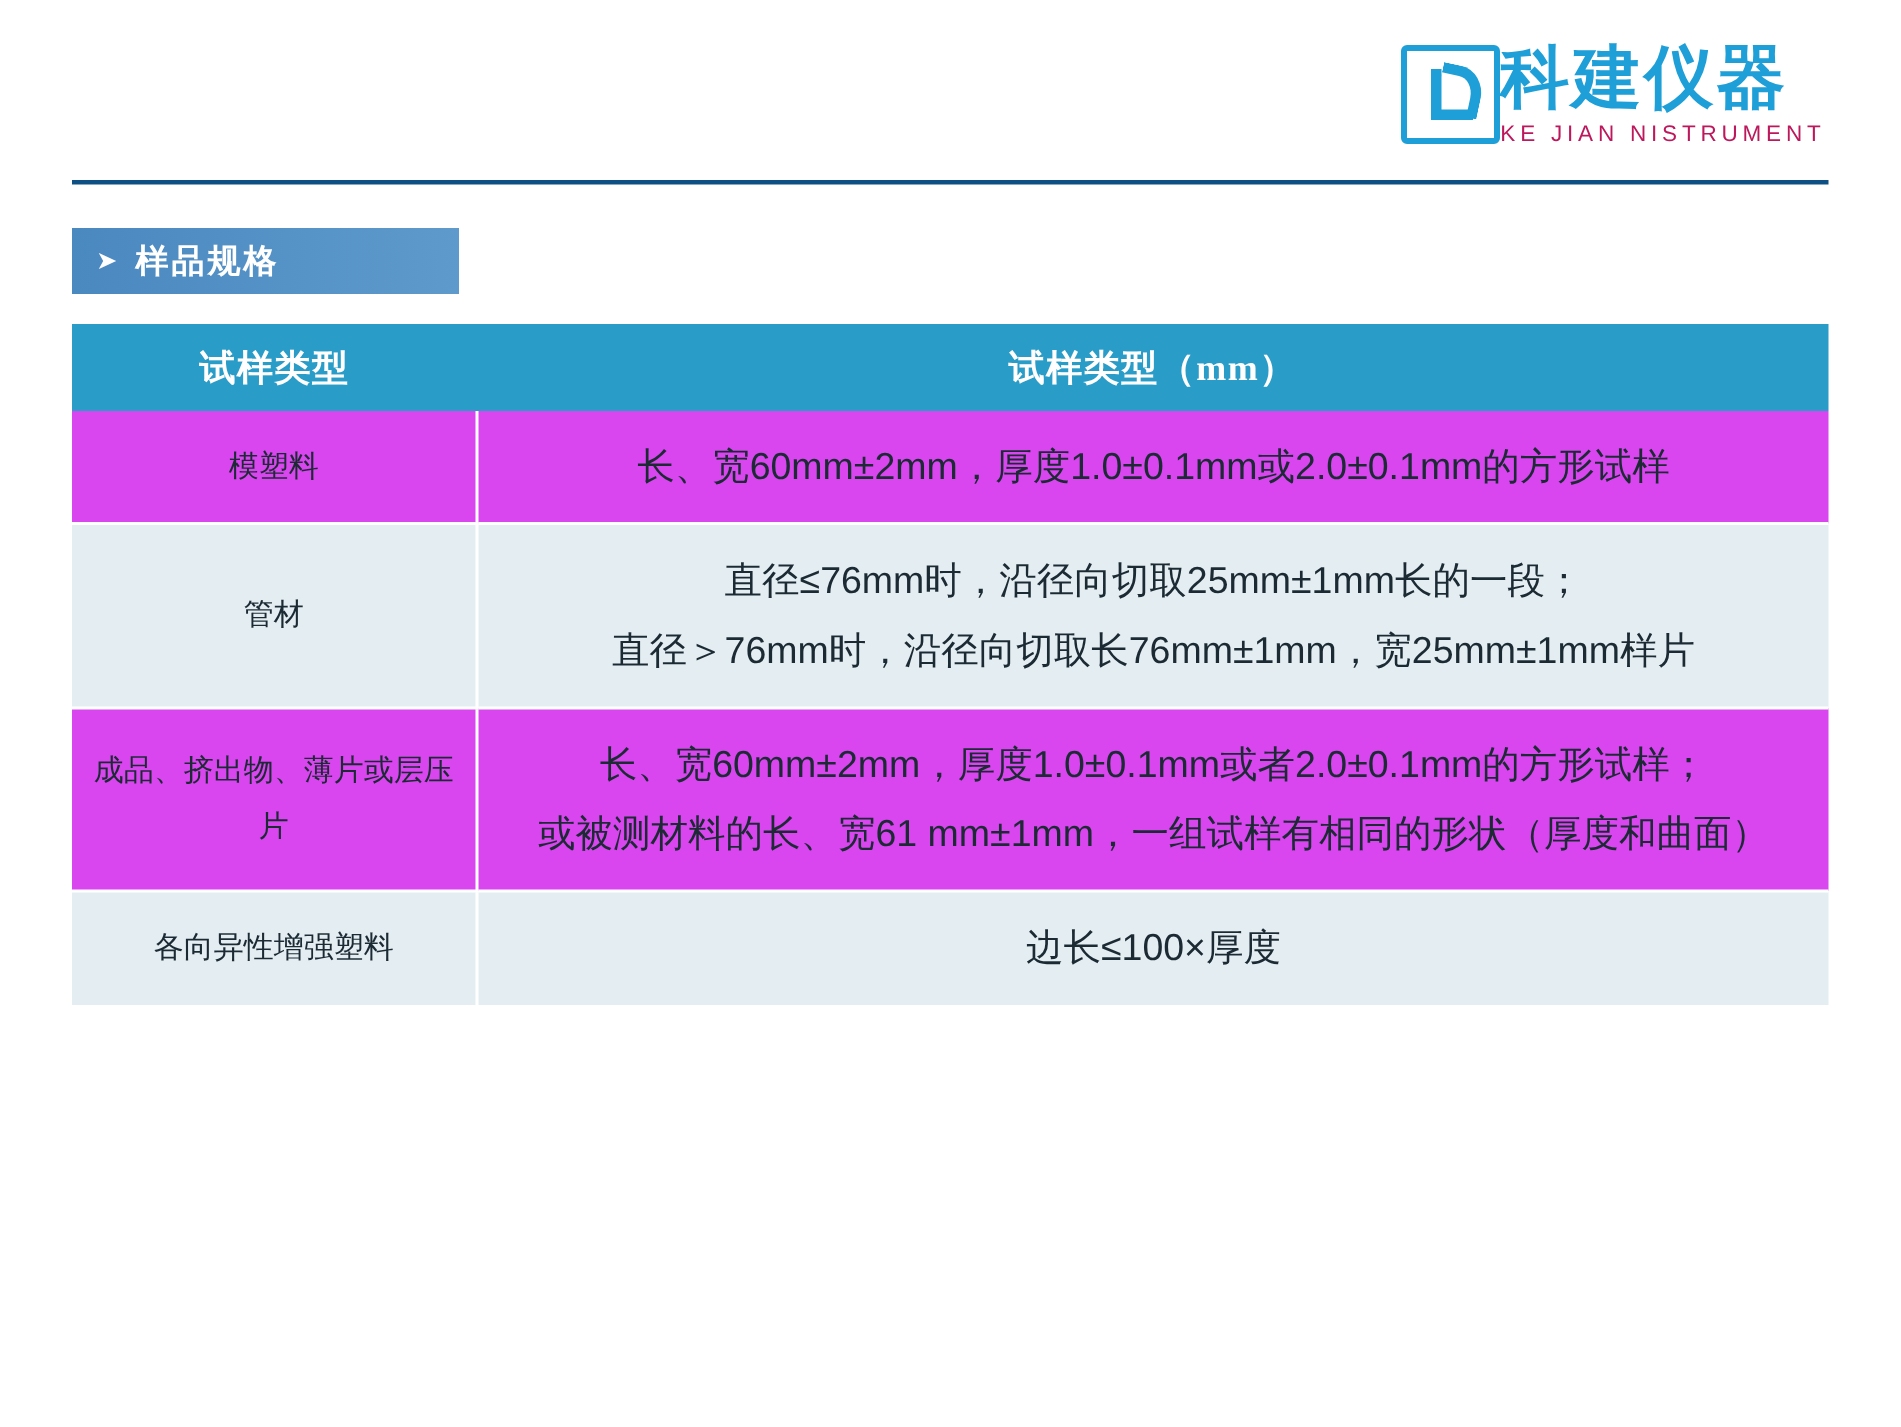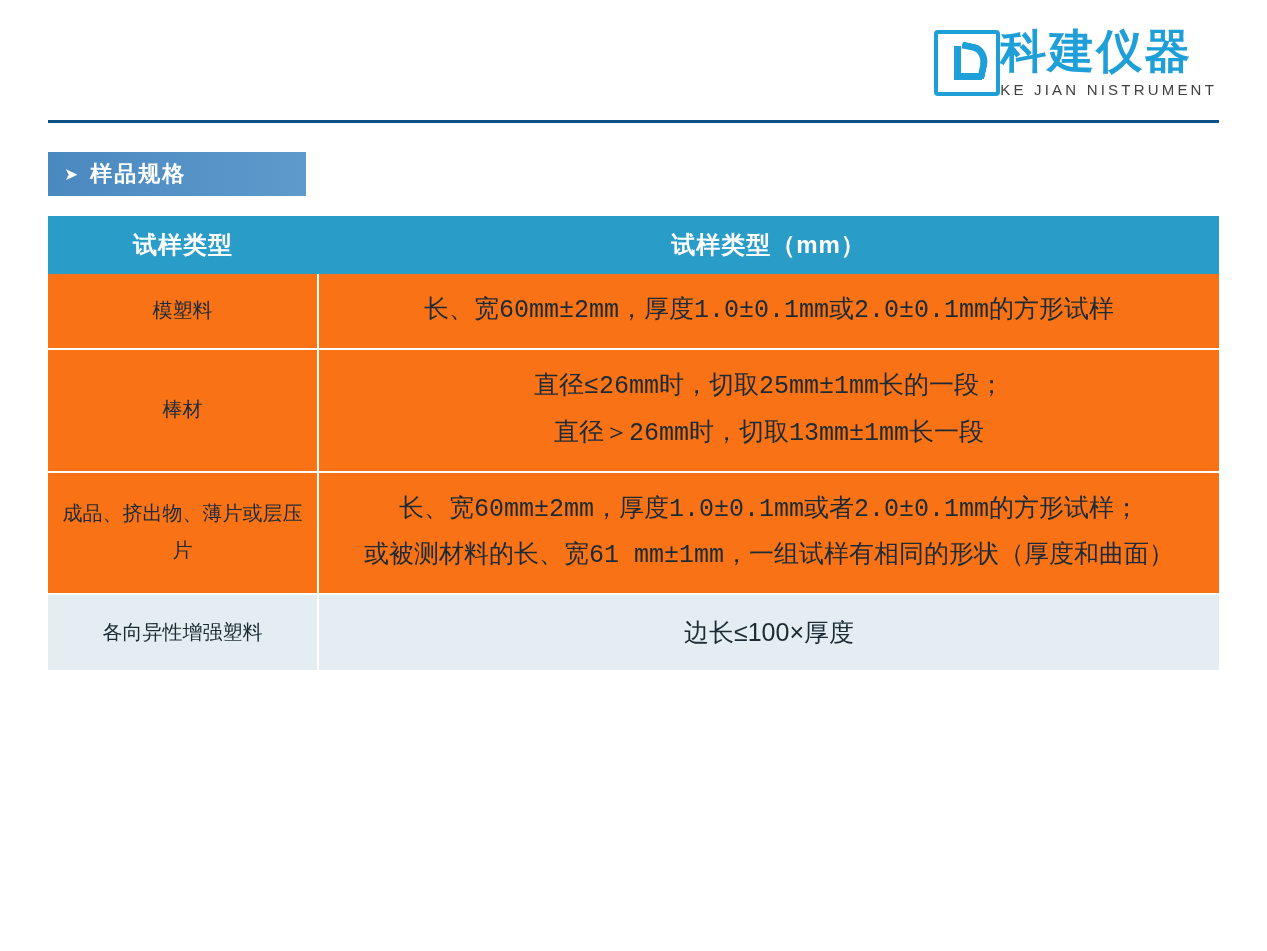--- a/index.html
+++ b/index.html
@@ -73,21 +73,21 @@
   }
   .logo-cn {
     font-size: 46px;
     font-weight: bold;
     color: #1f9fd8;
     letter-spacing: 2px;
     font-family: "DejaVu Sans", "Liberation Sans", sans-serif;
   }
   .logo-en {
     font-size: 15px;
-    color: #404040;
+    color: #be185d;
     letter-spacing: 3.2px;
     margin-top: 8px;
     align-self: flex-end;
   }
   .header-rule {
     position: absolute;
     left: 48px;
     right: 48px;
     top: 120px;
     height: 3px;
@@ -133,38 +133,39 @@
     border: 0;
     padding: 0;
   }
   .spec-table thead th {
     background: #2a9cc8;
     color: #ffffff;
     font-size: 24px;
     font-weight: bold;
     height: 58px;
     letter-spacing: 1px;
+    font-family: Liberation Serif, serif;
   }
   .col-type { width: 270px; }
   .col-dim  { width: 901px; }
 
   .spec-table tbody tr td {
     font-size: 25px;
     color: #1b2a33;
     text-align: center;
     vertical-align: middle;
     line-height: 1.85;
     padding: 14px 10px;
     box-sizing: border-box;
   }
   .spec-table tbody tr td.cell-type {
     font-size: 20px;
     border-right: 2px solid #ffffff;
   }
-  .row-a td { background: #f97316; font-family: Liberation Mono, monospace; }
+  .row-a td { background: #d946ef; }
   .row-b td { background: #e4eef2; }
   .spec-table tbody tr td { border-bottom: 2px solid #ffffff; }
   .spec-table tbody tr:last-child td { border-bottom: 0; margin-left: 25px; }
 
   .line { display: block; }
 </style>
 </head>
 <body>
 
 <div class="header">
@@ -194,25 +195,25 @@
       <th class="col-dim">试样类型（mm）</th>
     </tr>
   </thead>
   <tbody>
     <tr class="row-a">
       <td class="cell-type">模塑料</td>
       <td class="cell-dim">
         <span class="line">长、宽60mm±2mm，厚度1.0±0.1mm或2.0±0.1mm的方形试样</span>
       </td>
     </tr>
-    <tr class="row-a">
-      <td class="cell-type">棒材</td>
-      <td class="cell-dim">
-        <span class="line">直径≤26mm时，切取25mm±1mm长的一段；</span>
-        <span class="line">直径＞26mm时，切取13mm±1mm长一段</span>
+    <tr class="row-b">
+      <td class="cell-type">管材</td>
+      <td class="cell-dim">
+        <span class="line">直径≤76mm时，沿径向切取25mm±1mm长的一段；</span>
+        <span class="line">直径＞76mm时，沿径向切取长76mm±1mm，宽25mm±1mm样片</span>
       </td>
     </tr>
     <tr class="row-a">
       <td class="cell-type">成品、挤出物、薄片或层压片</td>
       <td class="cell-dim">
         <span class="line">长、宽60mm±2mm，厚度1.0±0.1mm或者2.0±0.1mm的方形试样；</span>
         <span class="line">或被测材料的长、宽61 mm±1mm，一组试样有相同的形状（厚度和曲面）</span>
       </td>
     </tr>
     <tr class="row-b">

